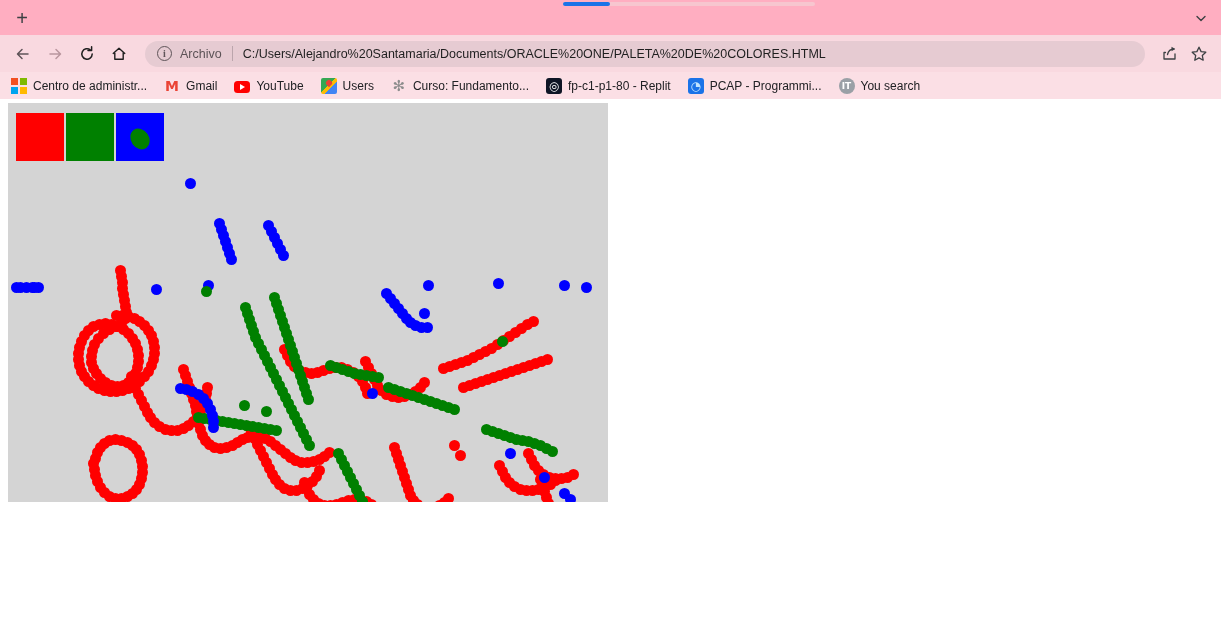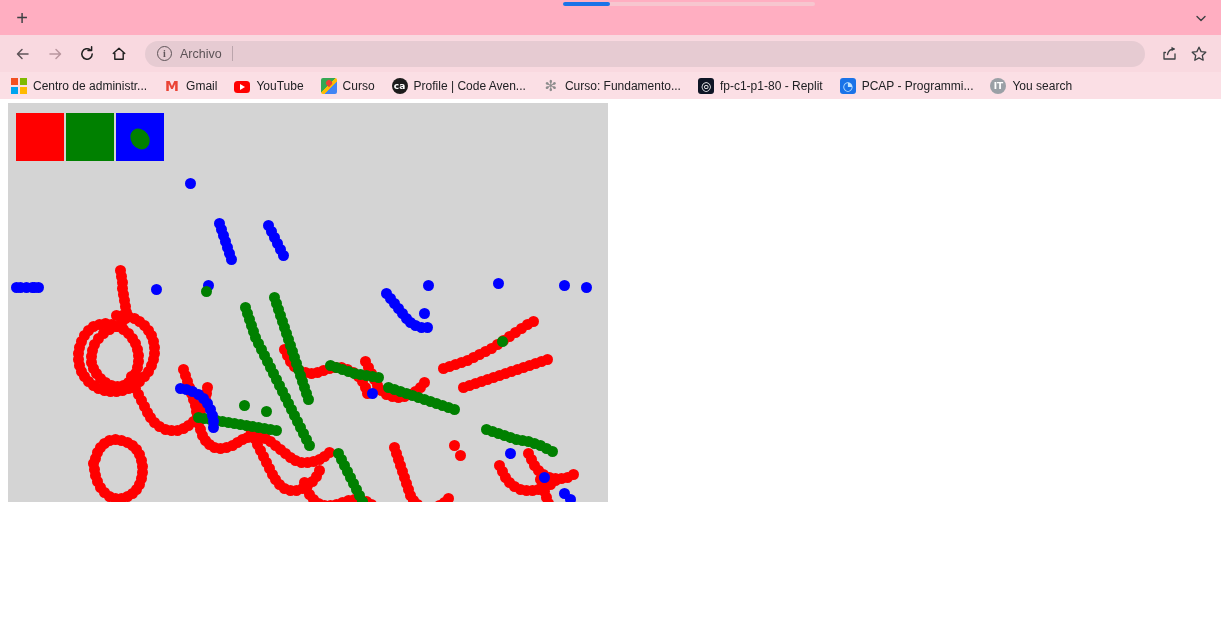--- a/index.html
+++ b/index.html
@@ -359,20 +359,21 @@
     <div class="nav-btn">
       <svg width="18" height="18" viewBox="0 0 18 18" aria-hidden="true">
         <path d="M3.2 8.4 L9 3.2 L14.8 8.4 M4.8 8 L4.8 14.2 L13.2 14.2 L13.2 8" fill="none" stroke="#1f1f1f" stroke-width="1.4" stroke-linecap="round" stroke-linejoin="round"></path>
       </svg>
     </div>
 
     <div class="omnibox">
       <span class="info-icon">i</span>
       <span class="scheme">Archivo</span>
       <span class="divider"></span>
+      <span class="url" title="C:/Users/Alejandro%20Santamaria/Documents/ORACLE%20ONE/PALETA%20DE%20COLORES.HTML">C:/Users/Alejandro%20Santamaria/Documents/ORACLE%20ONE/PALETA%20DE%20COLORES.HTML</span>
     </div>
 
     <div class="tool-icon">
       <svg width="17" height="17" viewBox="0 0 17 17" aria-hidden="true">
         <path d="M4.5 7.5 L3 7.5 L3 14 L14 14 L14 9" fill="none" stroke="#3c4043" stroke-width="1.3" stroke-linecap="round" stroke-linejoin="round"></path>
         <path d="M6.5 9.5 C7.5 5 10 4 13 4" fill="none" stroke="#3c4043" stroke-width="1.3" stroke-linecap="round"></path>
         <path d="M10.5 1.8 L14.2 4 L10.5 6.2 Z" fill="#3c4043"></path>
       </svg>
     </div>
 
@@ -396,25 +397,21 @@
       <div class="bm">
         <span class="bm-icon ic-gmail">M</span>
         <span class="bm-label">Gmail</span>
       </div>
       <div class="bm">
         <span class="bm-icon ic-yt"></span>
         <span class="bm-label">YouTube</span>
       </div>
       <div class="bm">
         <span class="bm-icon ic-maps"></span>
-        <span class="bm-label">Curso</span>
-      </div>
-      <div class="bm">
-        <span class="bm-icon ic-ca">ca</span>
-        <span class="bm-label">Profile | Code Aven...</span>
+        <span class="bm-label">Users</span>
       </div>
       <div class="bm">
         <span class="bm-icon ic-curso">✻</span>
         <span class="bm-label">Curso: Fundamento...</span>
       </div>
       <div class="bm">
         <span class="bm-icon ic-replit">◎</span>
         <span class="bm-label">fp-c1-p1-80 - Replit</span>
       </div>
       <div class="bm">

